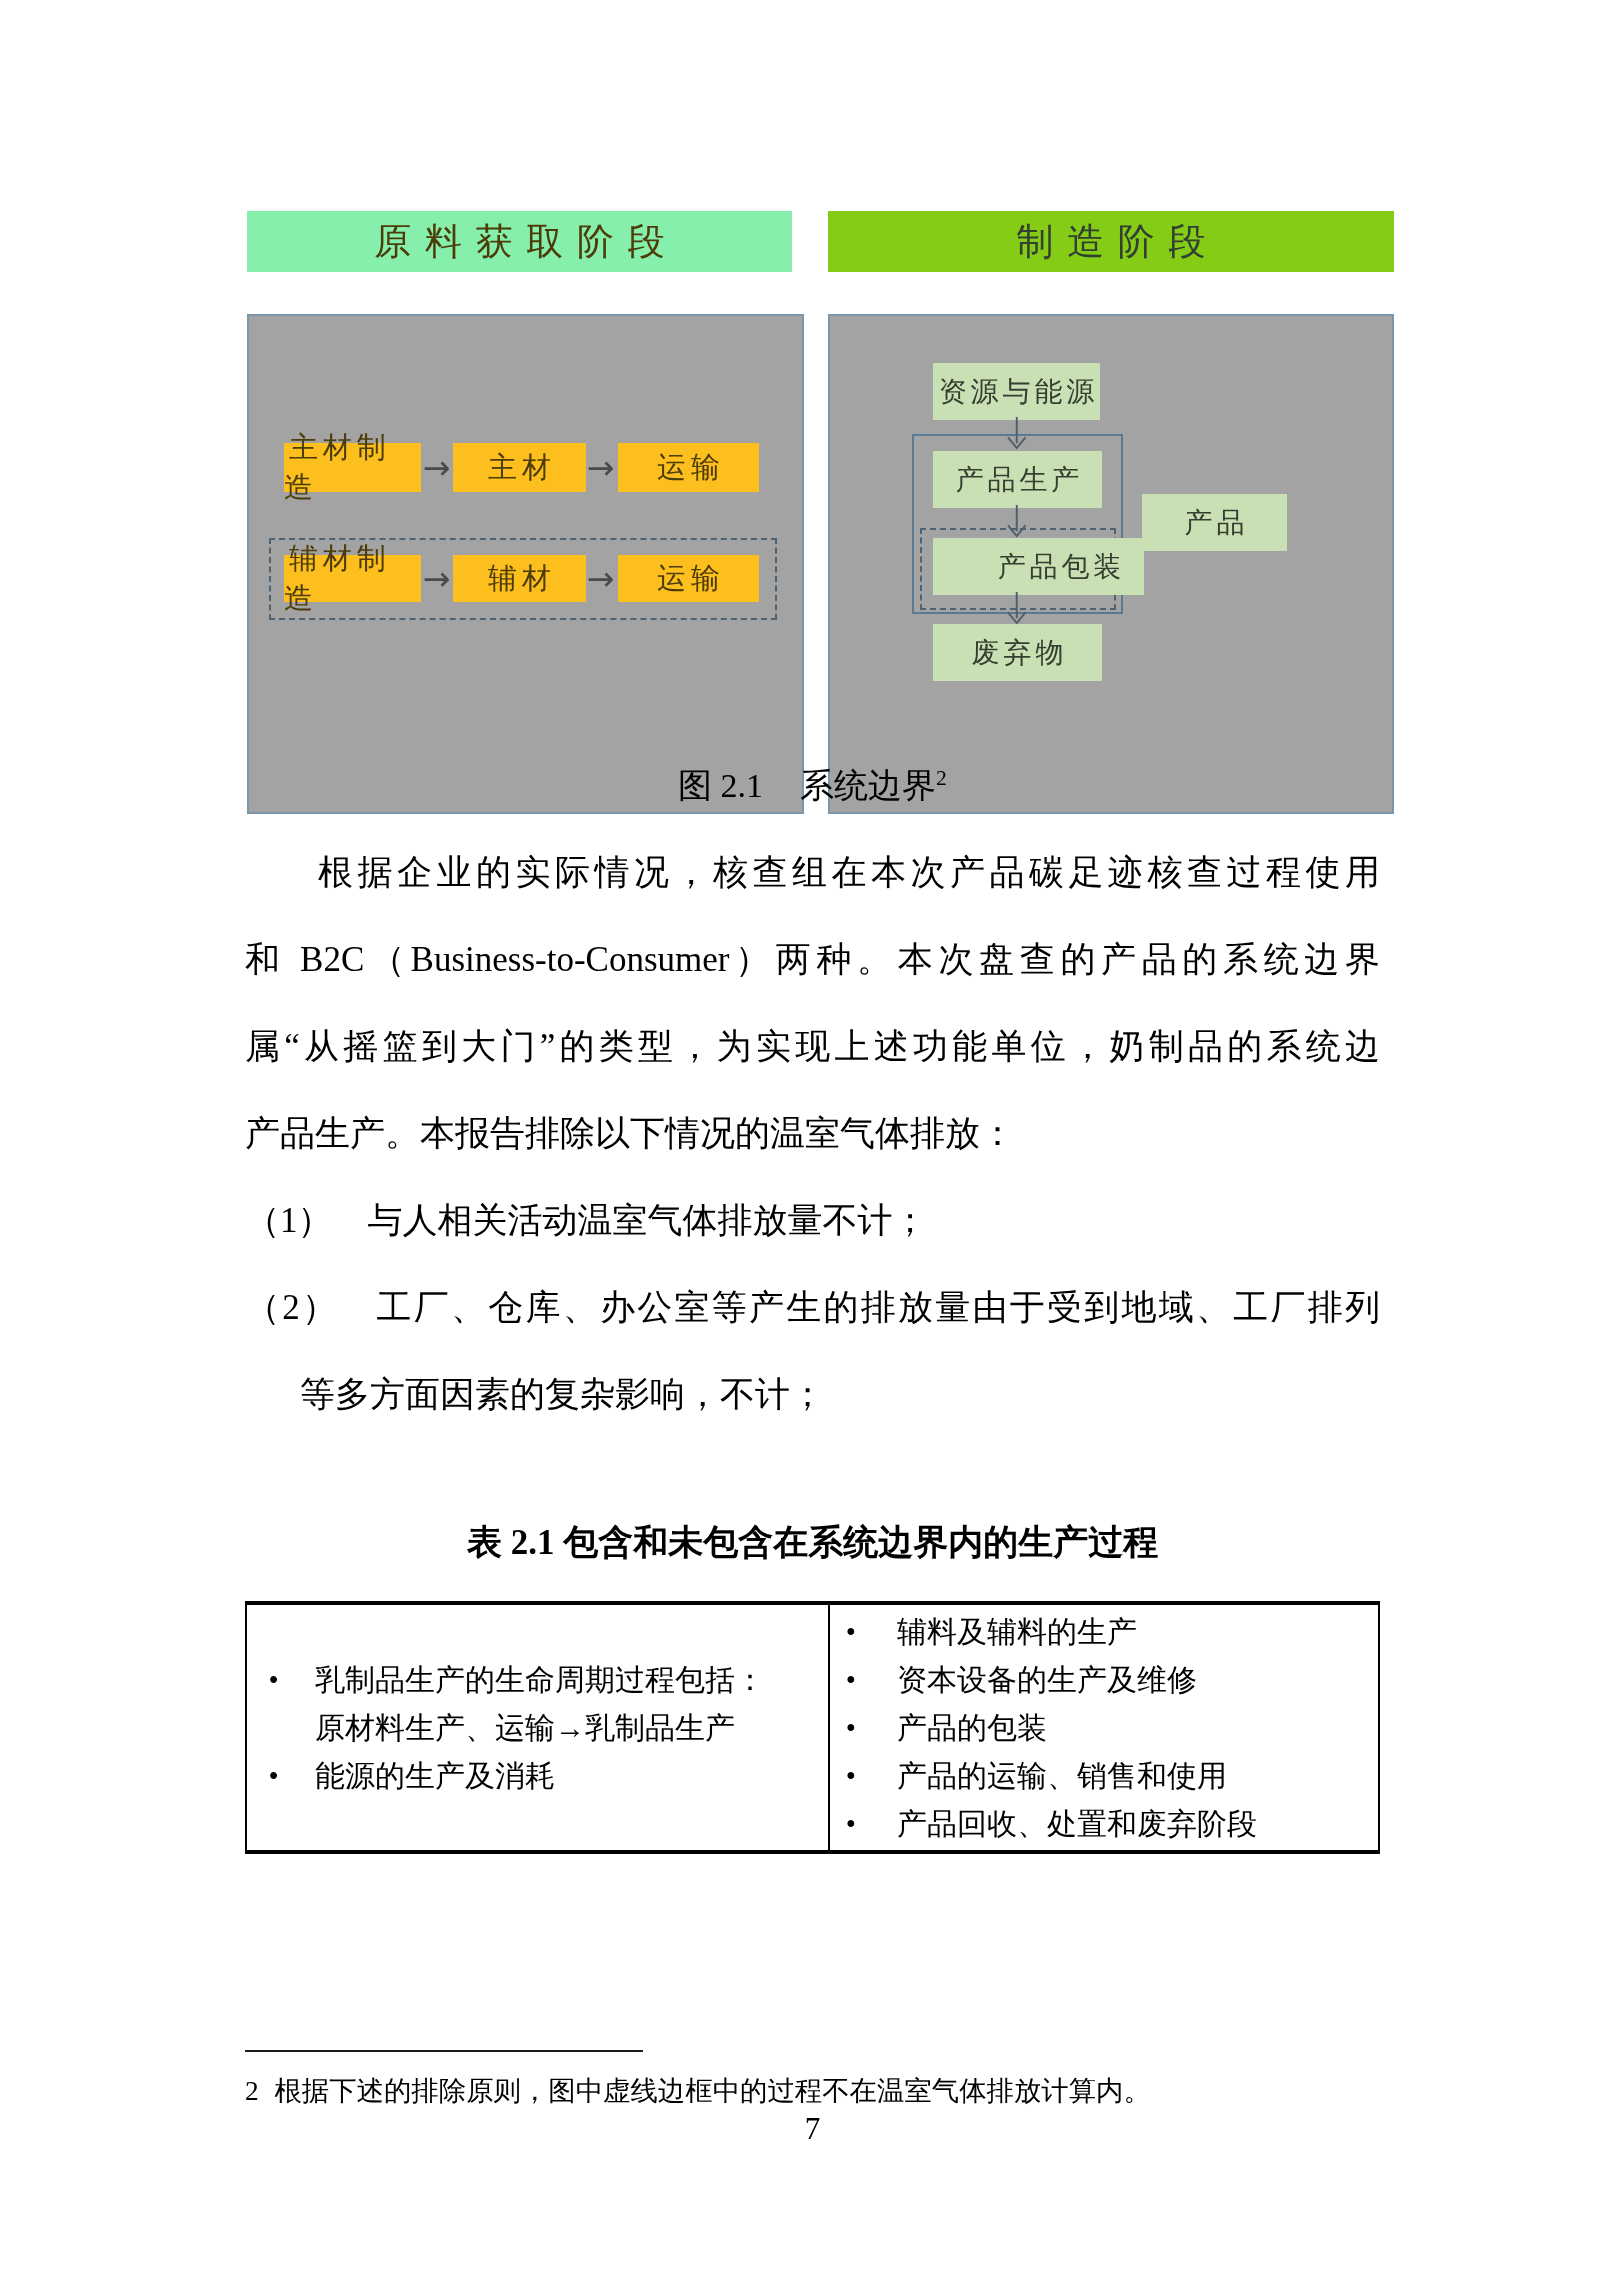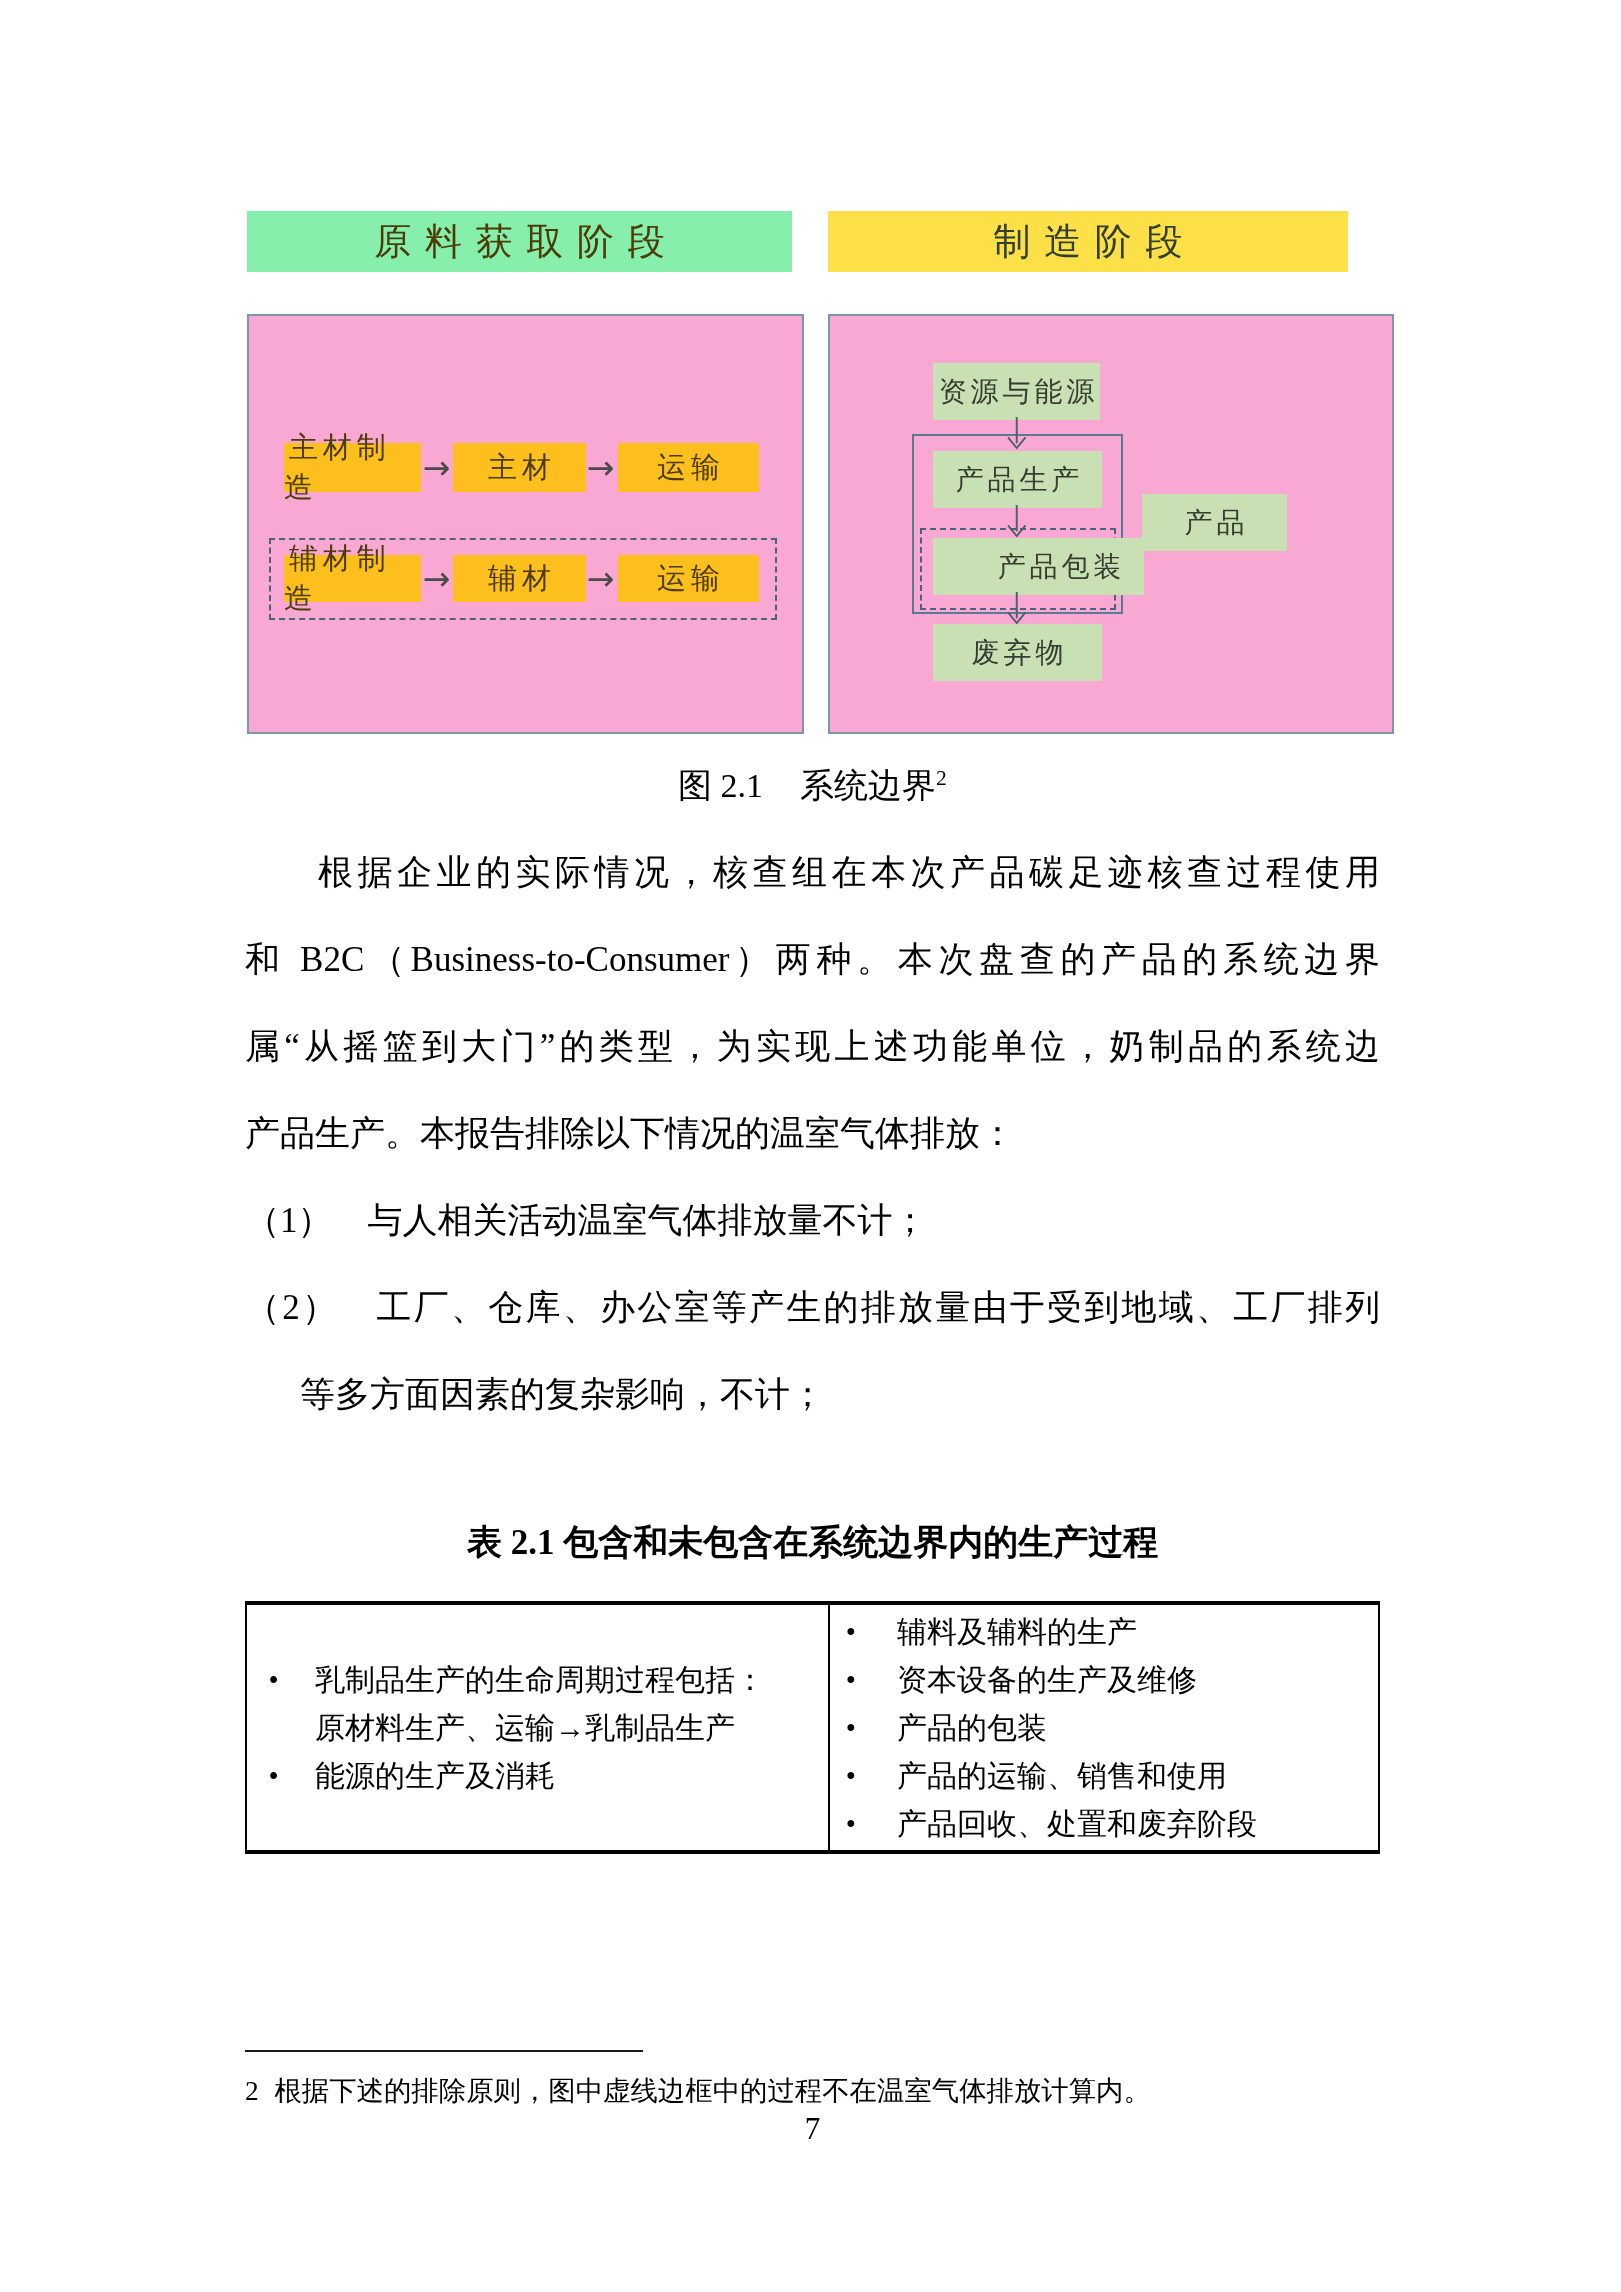--- a/index.html
+++ b/index.html
@@ -9,23 +9,23 @@
   }
   .page { position:absolute; left:0; top:0; width:1621px; height:2293px; background:#fff; }
 
   
   .figure { position:absolute; left:247px; top:211px; width:1147px; height:526px; }
   .stage-hdr {
     position:absolute; top:0; height:61px; display:flex; align-items:center; justify-content:center;
     font-size:37px; letter-spacing:13.7px; text-indent:13.7px;
   }
   .hdr-left  { left:0;     width:545px; background:#86efac; color:#4c3c08; }
-  .hdr-right { left:581px; width:520px; background:#fde047; color:#333f30; }
-
-  .panel { position:absolute; top:103px; height:420px; background:#f9a8d4; border:2px solid #7a96a8; box-sizing:border-box; }
+  .hdr-right { left:581px; width:566px; background:#84cc16; color:#333f30; }
+
+  .panel { position:absolute; top:103px; height:500px; background:#a3a3a3; border:2px solid #7a96a8; box-sizing:border-box; }
   .panel-left  { left:0;     width:557px; }
   .panel-right { left:581px; width:566px; }
 
   .obox {
     position:absolute; background:#fcbf1e; color:#4c3c08;
     display:flex; align-items:center; justify-content:center;
     font-size:29px; letter-spacing:4.9px; text-indent:4.9px;
   }
   .gbox {
     position:absolute; background:#c8e0b4; color:#333f30;

